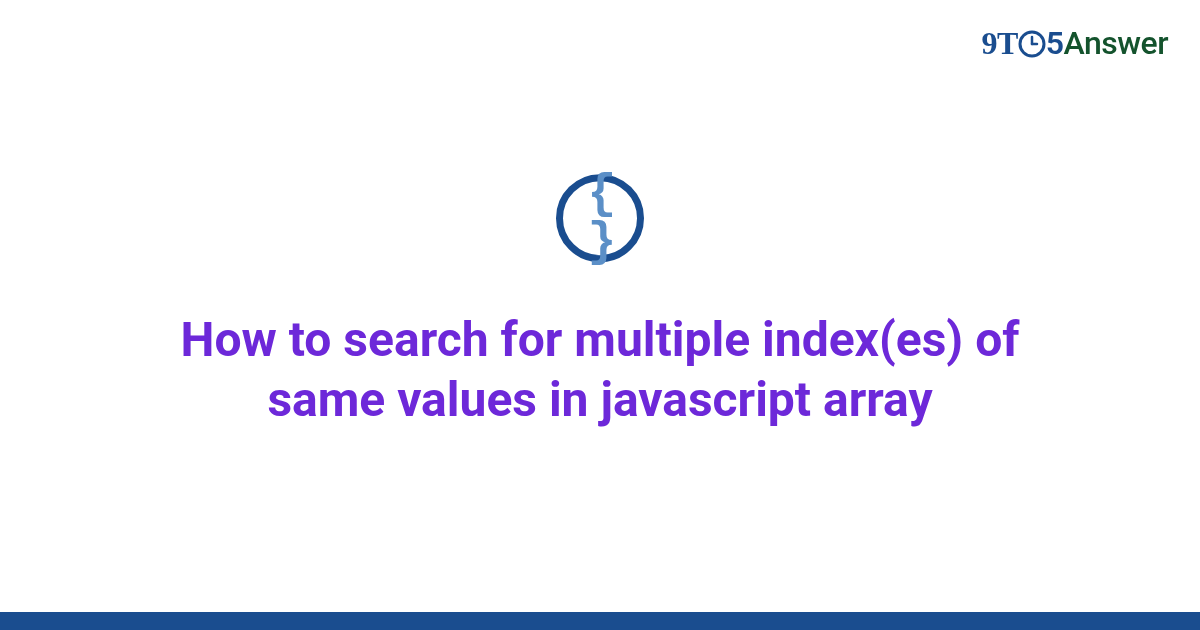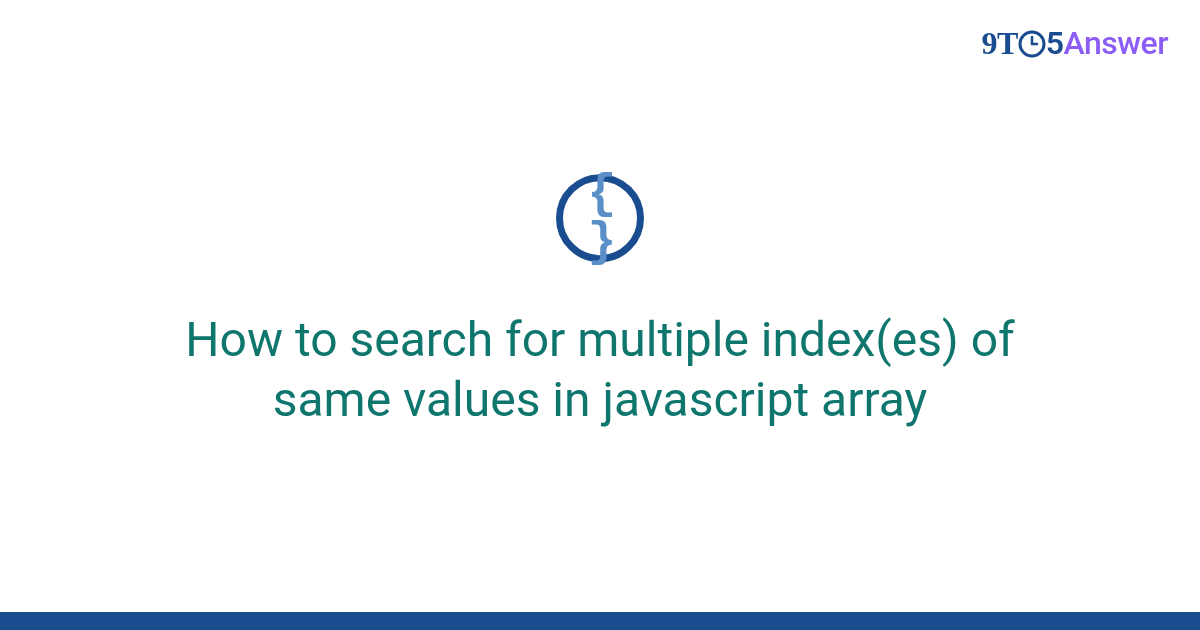--- a/index.html
+++ b/index.html
@@ -32,21 +32,21 @@
       align-items: center;
       justify-content: center;
       vertical-align: middle;
       position: relative;
       top: -2px;
     }
     .logo-5 {
       color: #1a4d8f;
     }
     .logo-answer {
-      color: #8b5cf6;
+      color: #14532d;
       font-weight: 500;
     }
     .center-content {
       position: absolute;
       top: 50%;
       left: 50%;
       transform: translate(-50%, -55%);
       text-align: center;
       width: 100%;
     }
@@ -63,22 +63,22 @@
     .braces {
       font-size: 48px;
       font-weight: 700;
       color: #5b8fc7;
       font-family: "Courier New", monospace;
       letter-spacing: -4px;
       line-height: 1;
     }
     .title {
       font-size: 48px;
-      font-weight: 400;
-      color: #0f766e;
+      font-weight: 700;
+      color: #6d28d9;
       line-height: 1.25;
       max-width: 900px;
       margin: 0 auto;
     }
     .bottom-bar {
       position: absolute;
       bottom: 0;
       left: 0;
       width: 100%;
       height: 18px;

